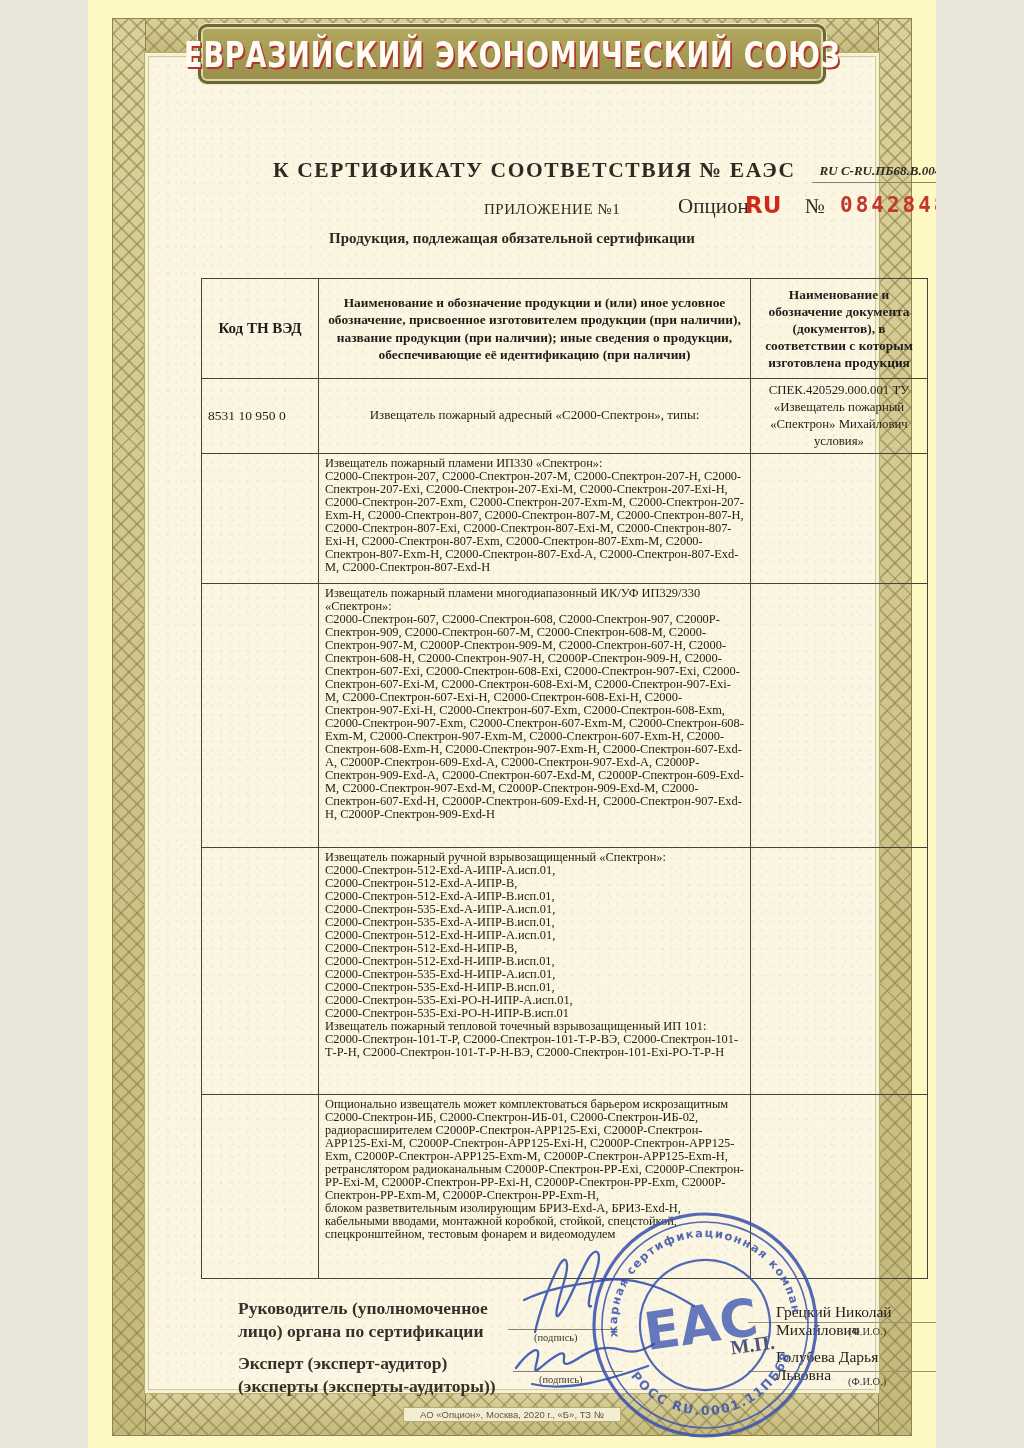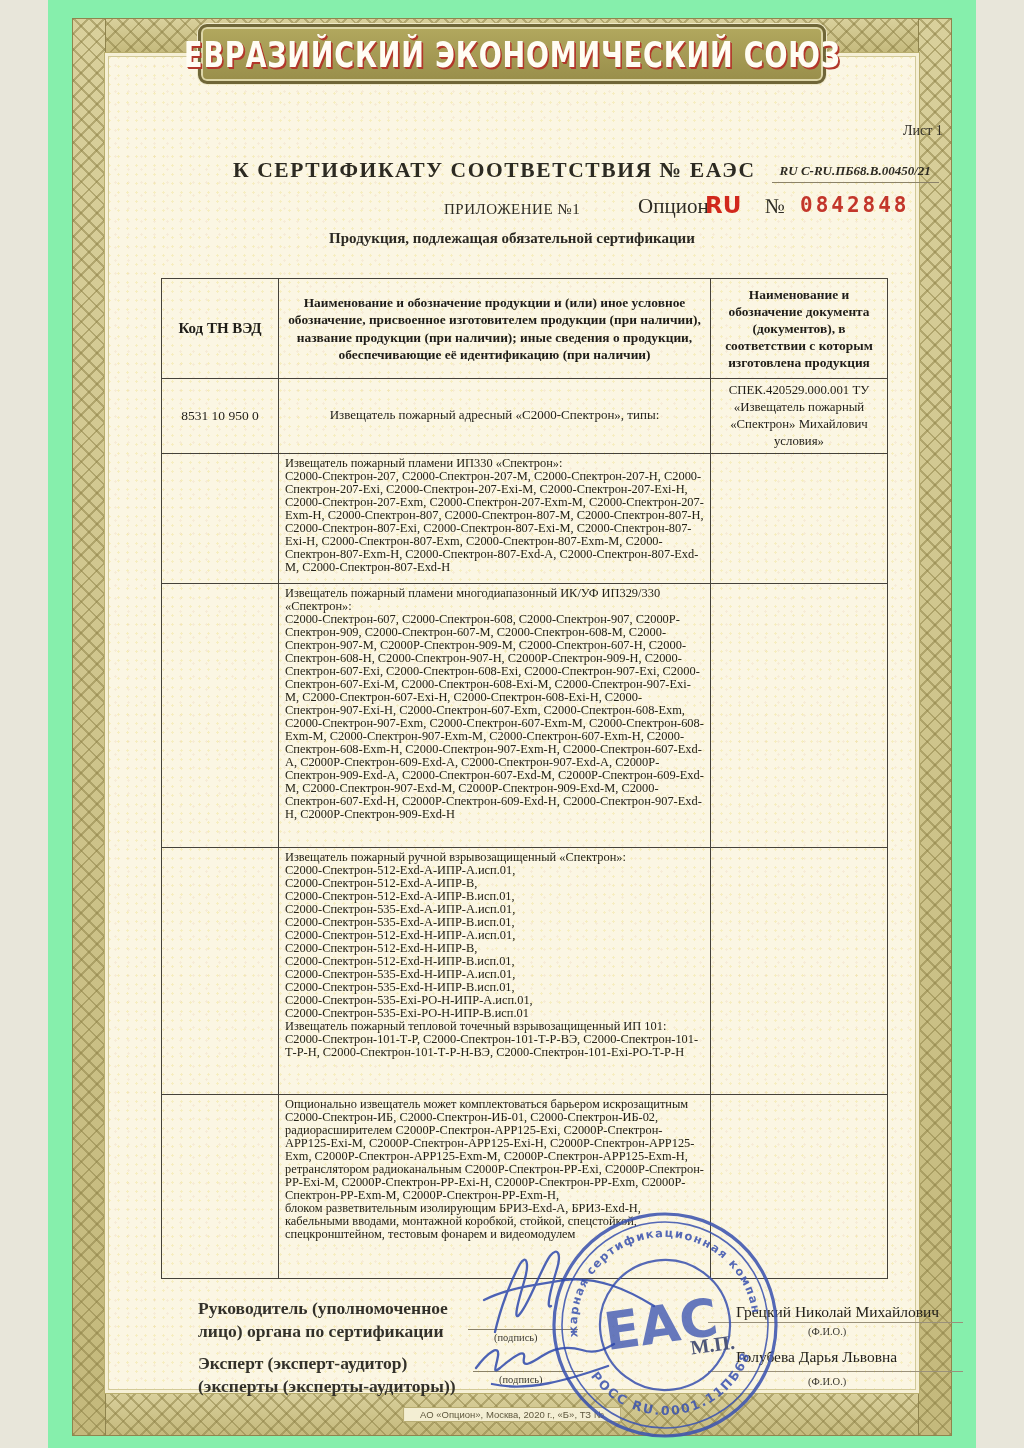--- a/index.html
+++ b/index.html
@@ -1,18 +1,18 @@
 <!DOCTYPE html>
 <html lang="ru"><head>
 <meta charset="utf-8">
 <style>
   html,body{margin:0;padding:0;background:#e8e6da;}
   .page{
-    position:relative;width:928px;height:1448px;margin:0 auto;
-    background:#86efac;overflow:hidden;
+    position:relative;width:848px;height:1448px;margin:0 auto;
+    background:#fef9c3;overflow:hidden;
     font-family:"Liberation Serif",serif;color:#2e2c24;
   }
   
   .band{
     position:absolute;z-index:1;
     background-color:#cfc68c;
     background-image:
       repeating-linear-gradient(45deg, rgba(141,129,70,.50) 0 2px, transparent 2px 11px),
       repeating-linear-gradient(-45deg, rgba(141,129,70,.50) 0 2px, transparent 2px 11px),
       linear-gradient(#d9d09c,#c4b97c);
@@ -74,21 +74,21 @@
   }
   table.products th, table.products td{
     border:1.6px solid #45423a;vertical-align:middle;padding:3px 6px;
     font-family:"Liberation Serif",serif;color:#1f1d18;overflow:hidden;
   }
   th.h-code{font-size:15px;font-weight:bold;text-align:center;}
   th.h-prod,th.h-doc{font-size:13.4px;font-weight:bold;text-align:center;line-height:1.28;}
   tr.hdr{height:100px;}
   tr.r0{height:64px;}
   tr.r1{height:128px;} tr.r2{height:262px;} tr.r3{height:245px;} tr.r4{height:182px;}
-  td.code{font-size:13.5px;text-align:center;}
+  td.code{font-size:13.5px;}
   td.center{font-size:13px;text-align:center;line-height:1.3;}
   td.doc{font-size:12.8px;text-align:center;line-height:1.32;vertical-align:middle;}
   td.list{vertical-align:top;}
   td.list .cellwrap{
     font-size:12.4px;line-height:13px;white-space:pre-line;text-align:left;
     overflow:hidden;color:#242218;
   }
   tr.r1 .cellwrap{height:123px;} tr.r2 .cellwrap{height:257px;}
   tr.r3 .cellwrap{height:240px;} tr.r4 .cellwrap{height:177px;}
   

